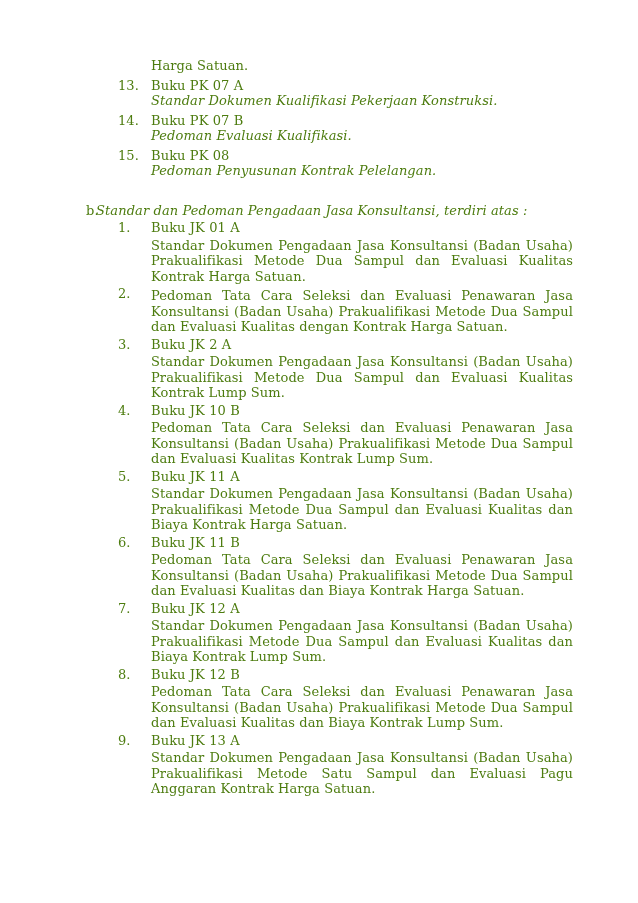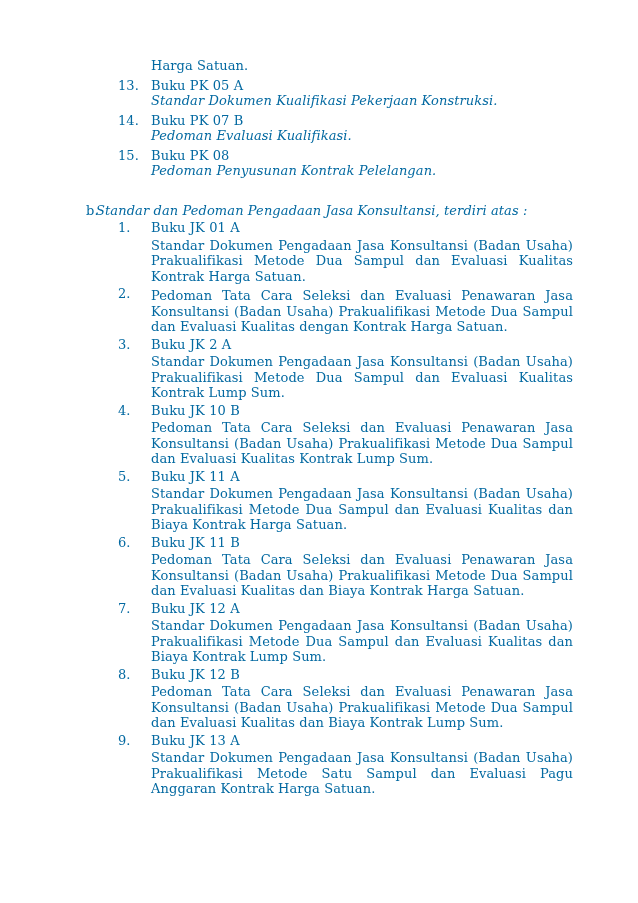--- a/index.html
+++ b/index.html
@@ -15,21 +15,21 @@
   }
   .page {
     position: absolute;
     left: 0; top: 0;
     width: 638px;
     height: 903px;
     background: #ffffff;
     font-family: "DejaVu Serif", "Liberation Serif", serif;
     font-size: 13px;
     line-height: 15.5px;
-    color: #0369a1;
+    color: #4d7c0f;
     letter-spacing: 0.1px;
   }
   .content {
     position: absolute;
     left: 86px;
     top: 58px;
     width: 487px;
   }
   .items-block {
     margin-left: 32px; 
@@ -77,21 +77,21 @@
 
 <div class="page">
   <div class="content">
 
     <div class="sec-a items-block">
       <div class="hang-line">Harga Satuan.</div>
 
       <div class="item">
         <div class="item-num">13.</div>
         <div class="item-body">
-          <div class="item-title">Buku PK 05 A</div>
+          <div class="item-title">Buku PK 07 A</div>
           <div class="item-desc">Standar Dokumen Kualifikasi Pekerjaan Konstruksi.</div>
         </div>
       </div>
 
       <div class="item">
         <div class="item-num">14.</div>
         <div class="item-body">
           <div class="item-title">Buku PK 07 B</div>
           <div class="item-desc">Pedoman Evaluasi Kualifikasi.</div>
         </div>

